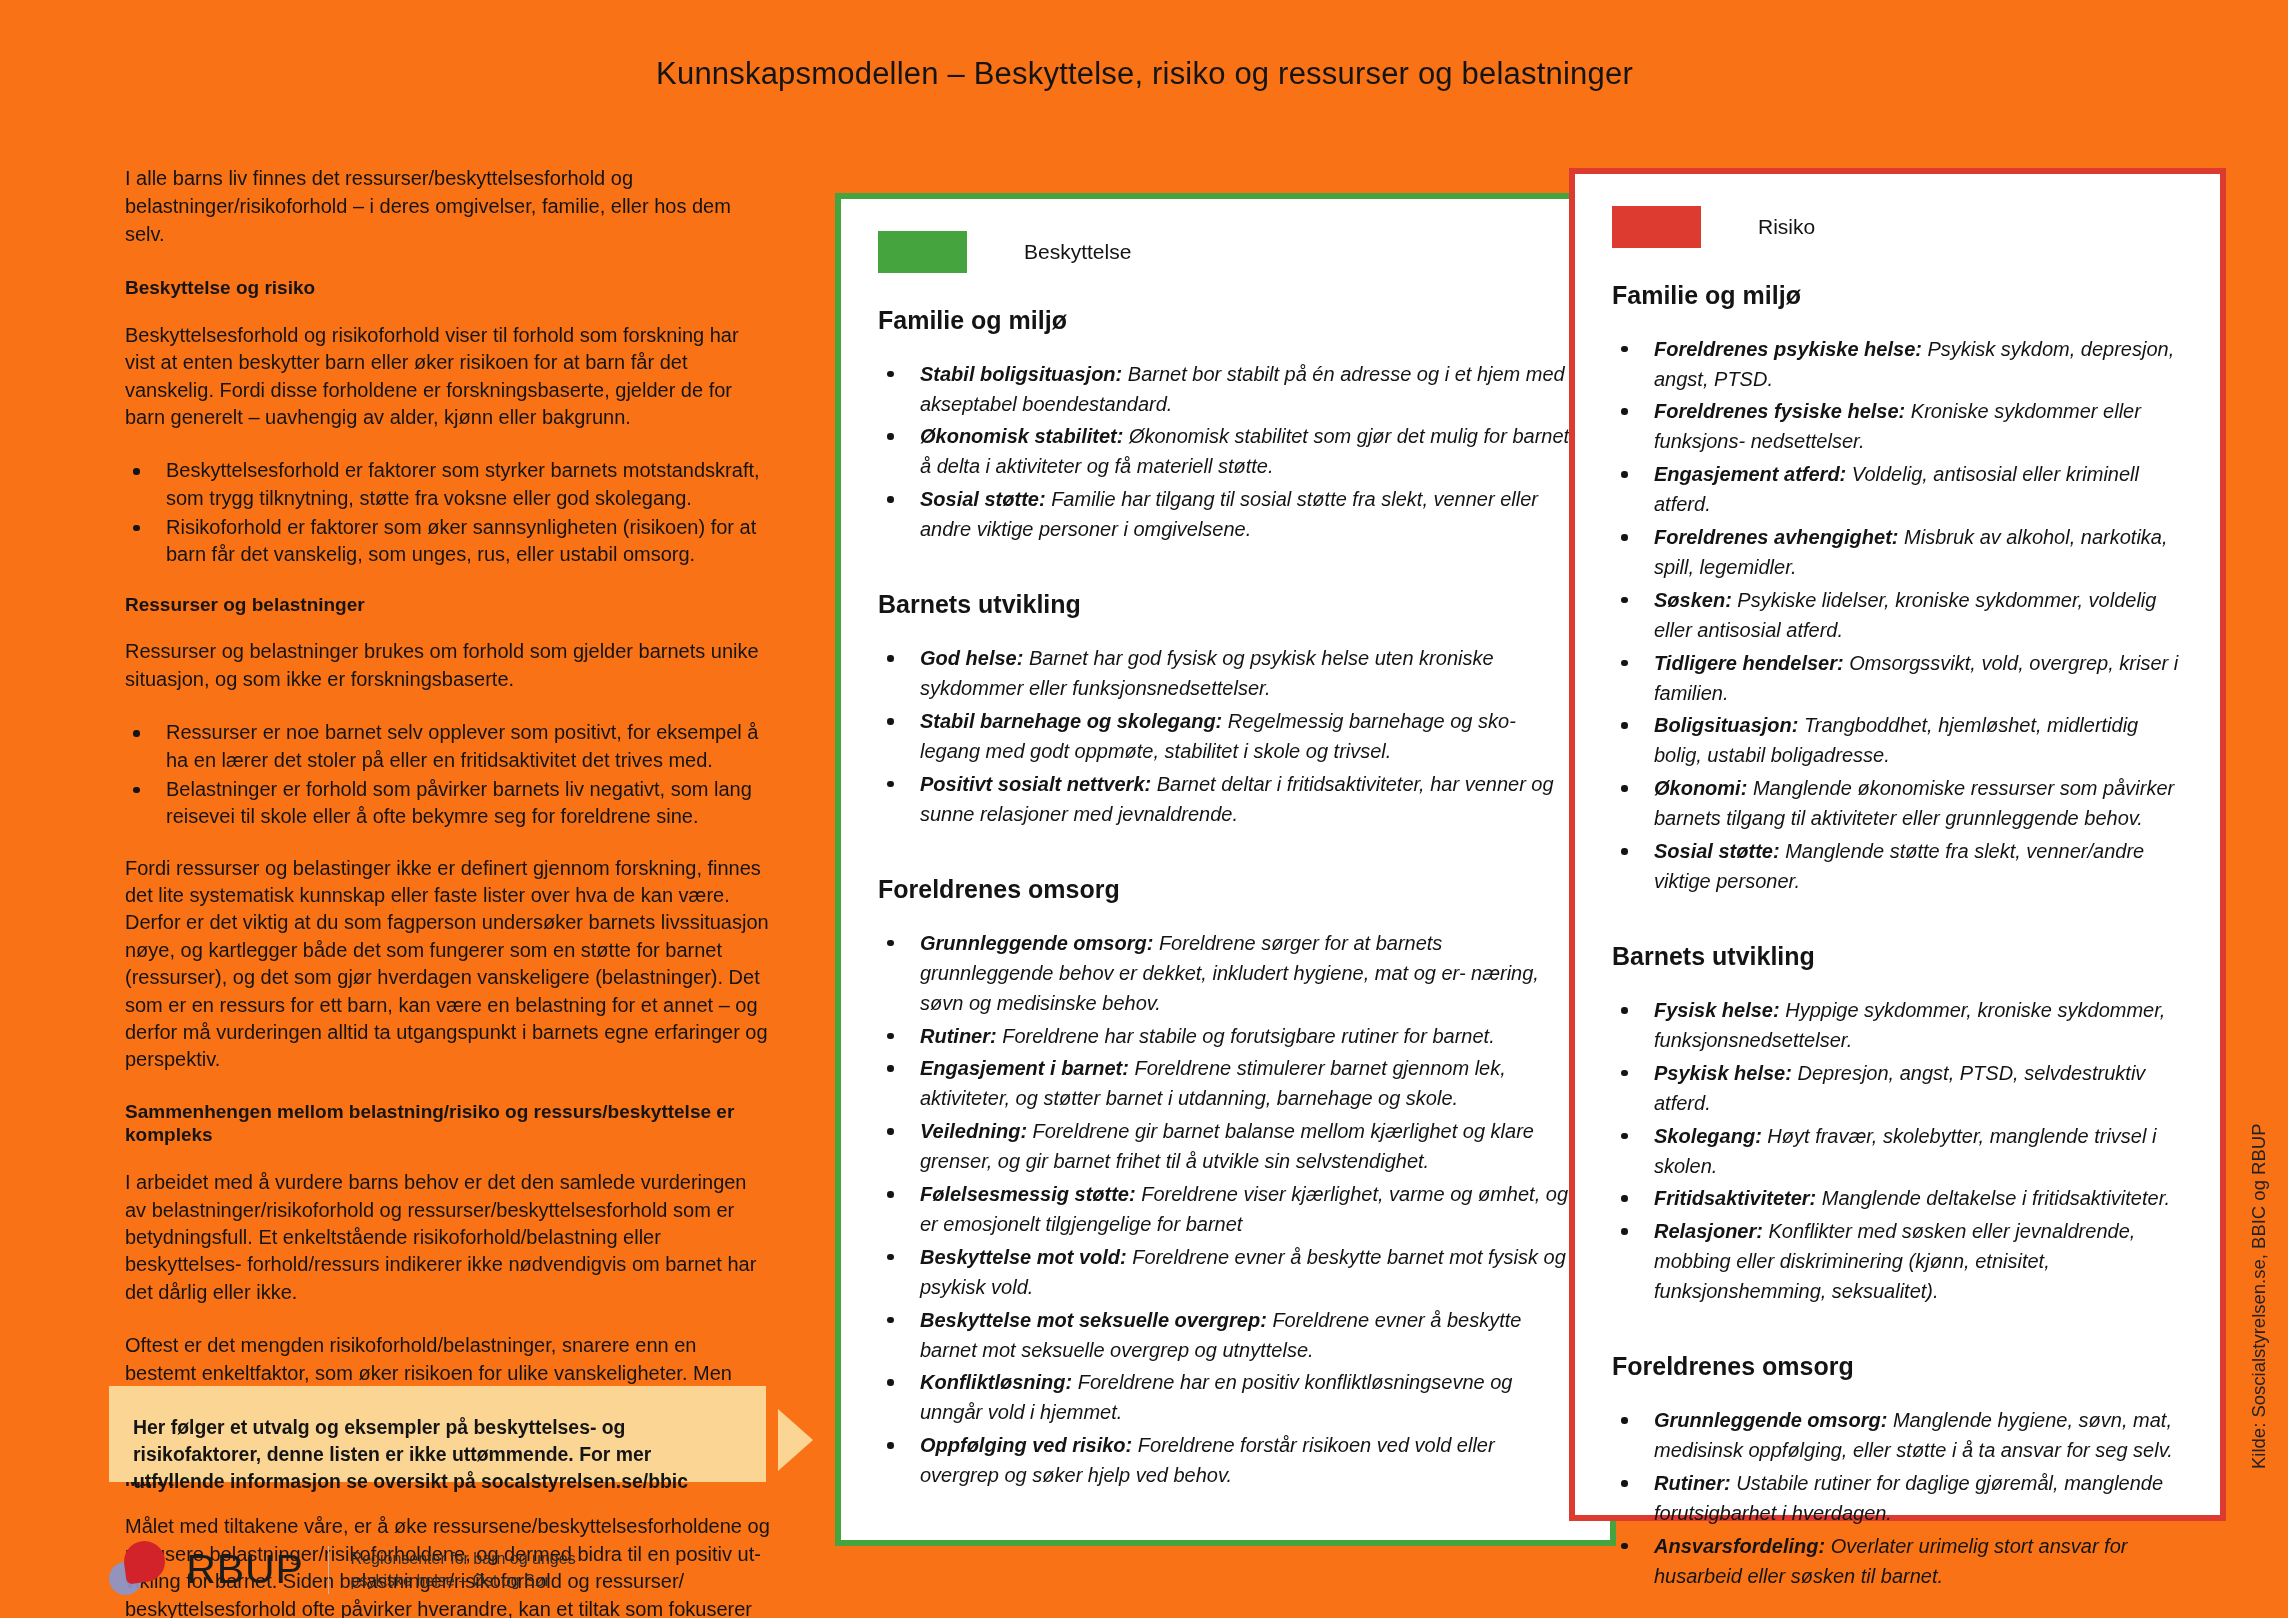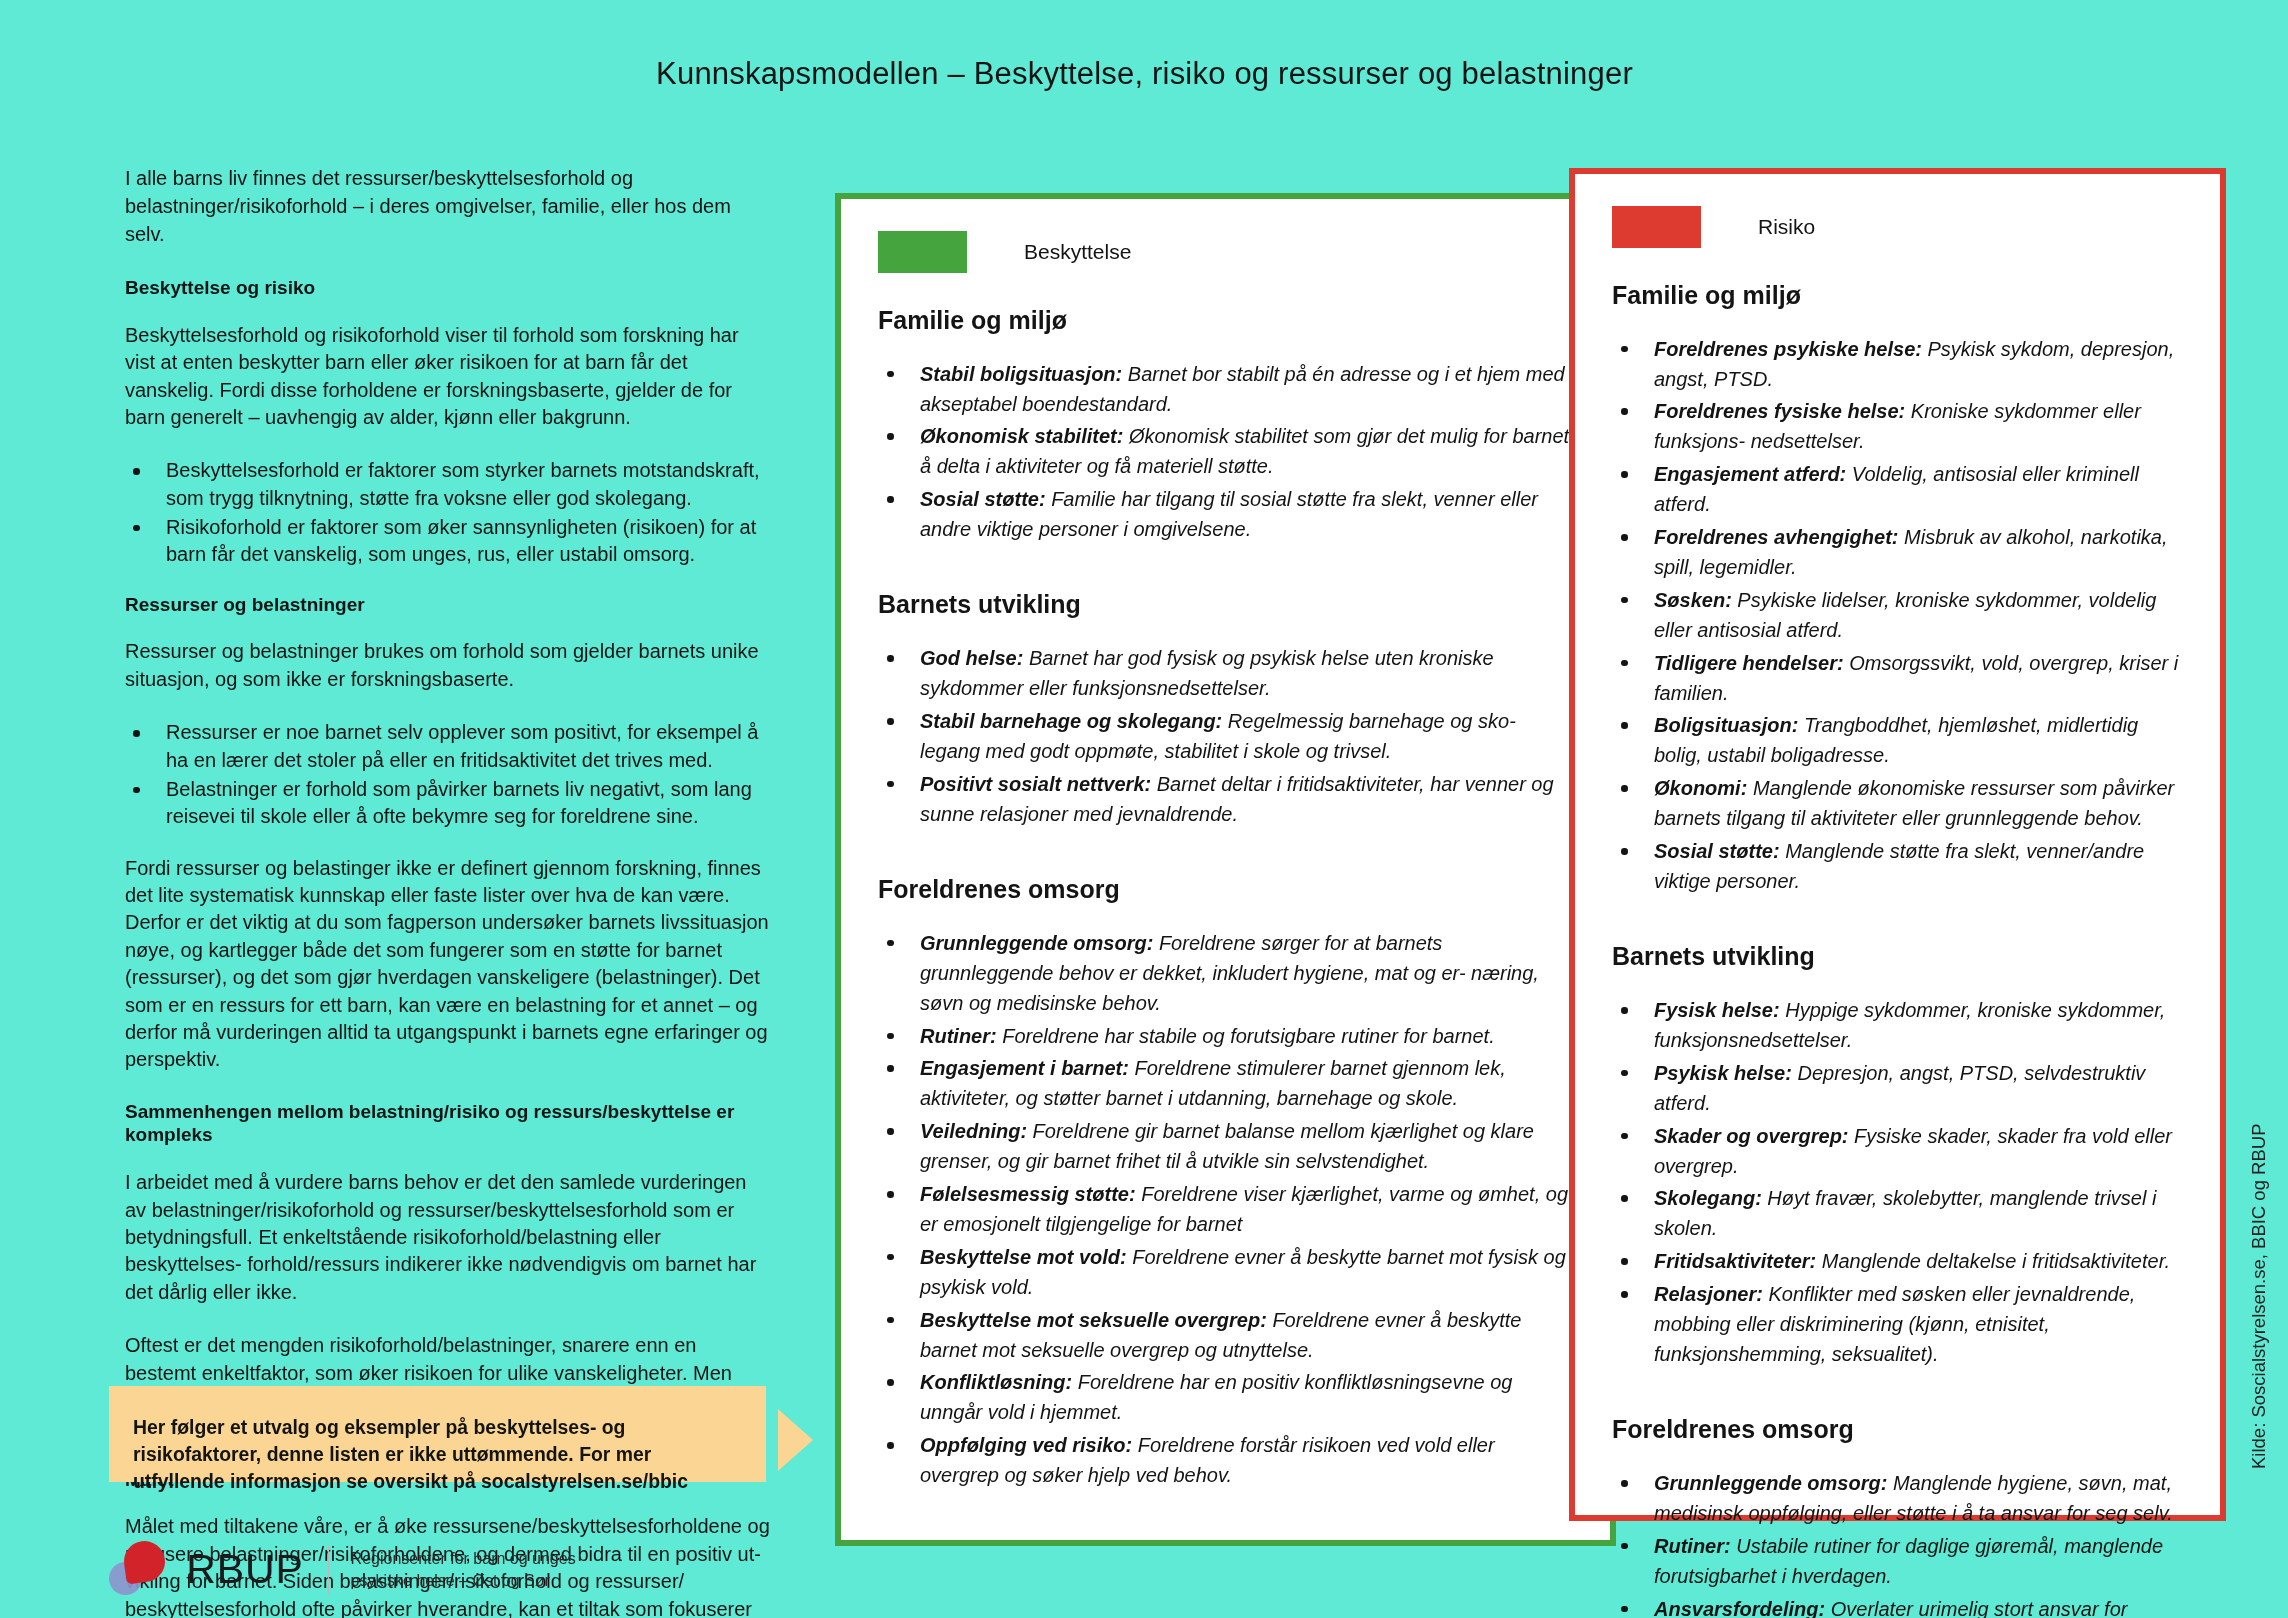--- a/index.html
+++ b/index.html
@@ -1,17 +1,17 @@
 <!DOCTYPE html>
 <html lang="no" style="font-size:14.8px"><head>
 <meta charset="utf-8">
 <style>
   html,body{margin:0;padding:0;background:#e8e8e8;}
   #page{
-    position:relative; width:2289px; height:1619px; background:#5eead4;
+    position:relative; width:2289px; height:1619px; background:#f97316;
     font-family:"Liberation Sans", sans-serif; color:#141414; overflow:hidden;
   }
   
   .doc-title{
     position:absolute; top:35px; left:0; width:100%; text-align:center;
     font-size:31px; font-weight:400; letter-spacing:0.2px;
   }
   
   .left-col{ position:absolute; left:125px; top:164px; width:648px; }
   .left-col p{ margin:0 0 26px 0; font-size:20px; line-height:1.37; }
@@ -147,21 +147,20 @@
         <li><b>Søsken: </b>Psykiske lidelser, kroniske sykdommer, voldelig eller antisosial atferd.</li>
         <li><b>Tidligere hendelser: </b>Omsorgssvikt, vold, overgrep, kriser i familien.</li>
         <li><b>Boligsituasjon: </b>Trangboddhet, hjemløshet, midlertidig bolig, ustabil boligadresse.</li>
         <li><b>Økonomi: </b>Manglende økonomiske ressurser som påvirker barnets tilgang til aktiviteter eller grunnleggende behov.</li>
         <li><b>Sosial støtte: </b>Manglende støtte fra slekt, venner/andre viktige personer.</li>
       </ul>
     <h2>Barnets utvikling</h2>
     <ul>
         <li><b>Fysisk helse: </b>Hyppige sykdommer, kroniske sykdommer, funksjonsnedsettelser.</li>
         <li><b>Psykisk helse: </b>Depresjon, angst, PTSD, selvdestruktiv atferd.</li>
-        <li><b>Skader og overgrep: </b>Fysiske skader, skader fra vold eller overgrep.</li>
         <li><b>Skolegang: </b>Høyt fravær, skolebytter, manglende trivsel i skolen.</li>
         <li><b>Fritidsaktiviteter: </b>Manglende deltakelse i fritidsaktiviteter.</li>
         <li><b>Relasjoner: </b>Konflikter med søsken eller jevnaldrende, mobbing eller diskriminering (kjønn, etnisitet, funksjonshemming, seksualitet).</li>
       </ul>
     <h2>Foreldrenes omsorg</h2>
     <ul>
         <li><b>Grunnleggende omsorg: </b>Manglende hygiene, søvn, mat, medisinsk oppfølging, eller støtte i å ta ansvar for seg selv.</li>
         <li><b>Rutiner: </b>Ustabile rutiner for daglige gjøremål, manglende forutsigbarhet i hverdagen.</li>
         <li><b>Ansvarsfordeling: </b>Overlater urimelig stort ansvar for husarbeid eller søsken til barnet.</li>
       </ul>

